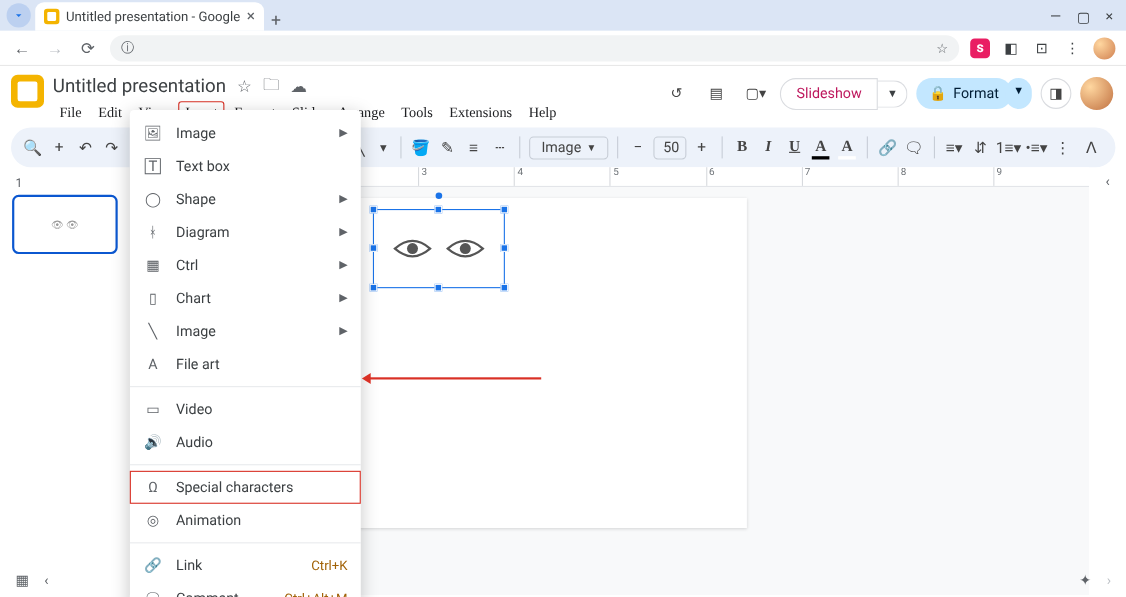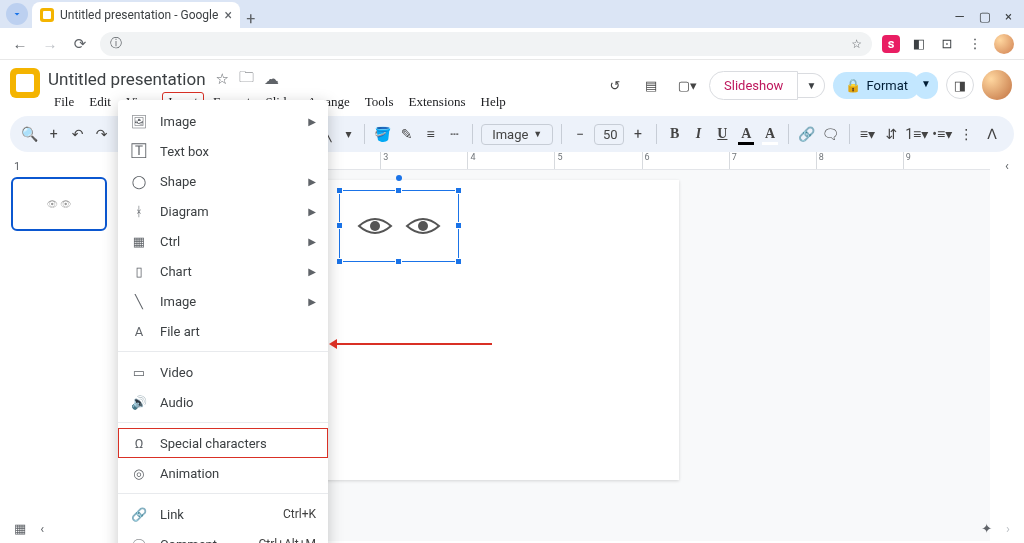--- a/index.html
+++ b/index.html
@@ -81,21 +81,21 @@
   .eye { width:36px; height:20px; position:relative;}
   .eye svg{width:100%;height:100%;}
 
   .right-rail { width:34px; display:flex; flex-direction:column; align-items:center; padding-top:6px; gap:12px; color:#5f6368;}
 
   
   .dropdown { position:absolute; left:118px; top:100px; width:210px; background:#fff; border-radius:4px; box-shadow:0 4px 16px rgba(0,0,0,.22); padding:6px 0; z-index:50;}
   .dd-item { display:flex; align-items:center; height:30px; padding:0 12px; gap:12px; font-size:13px; color:#3c4043;}
   .dd-item .ic { width:18px; height:18px; display:flex; align-items:center; justify-content:center; color:#5f6368;}
   .dd-item .arrow { margin-left:auto; color:#5f6368; font-size:10px;}
-  .dd-item .shortcut { margin-left:auto; font-size:12px; color:#404040;}
+  .dd-item .shortcut { margin-left:auto; font-size:12px; color:#a16207;}
   .dd-sep { height:1px; background:#e8eaed; margin:5px 0;}
   .dd-item.boxed { outline:1.5px solid #d93025; outline-offset:-1px;}
 
   
   .anno-arrow { position:absolute; left:332px; top:343px; width:160px; height:2px; background:#d93025; z-index:60;}
   .anno-arrow::before{content:"";position:absolute;left:-8px;top:-4px;border:5px solid transparent;border-right:8px solid #d93025;}
 
   
   .bottom-bar { position:absolute; bottom:0; left:0; right:0; height:30px; display:flex; align-items:center; padding:0 14px; gap:14px; color:#5f6368;}
   .bottom-bar .spacer{flex:1;}

